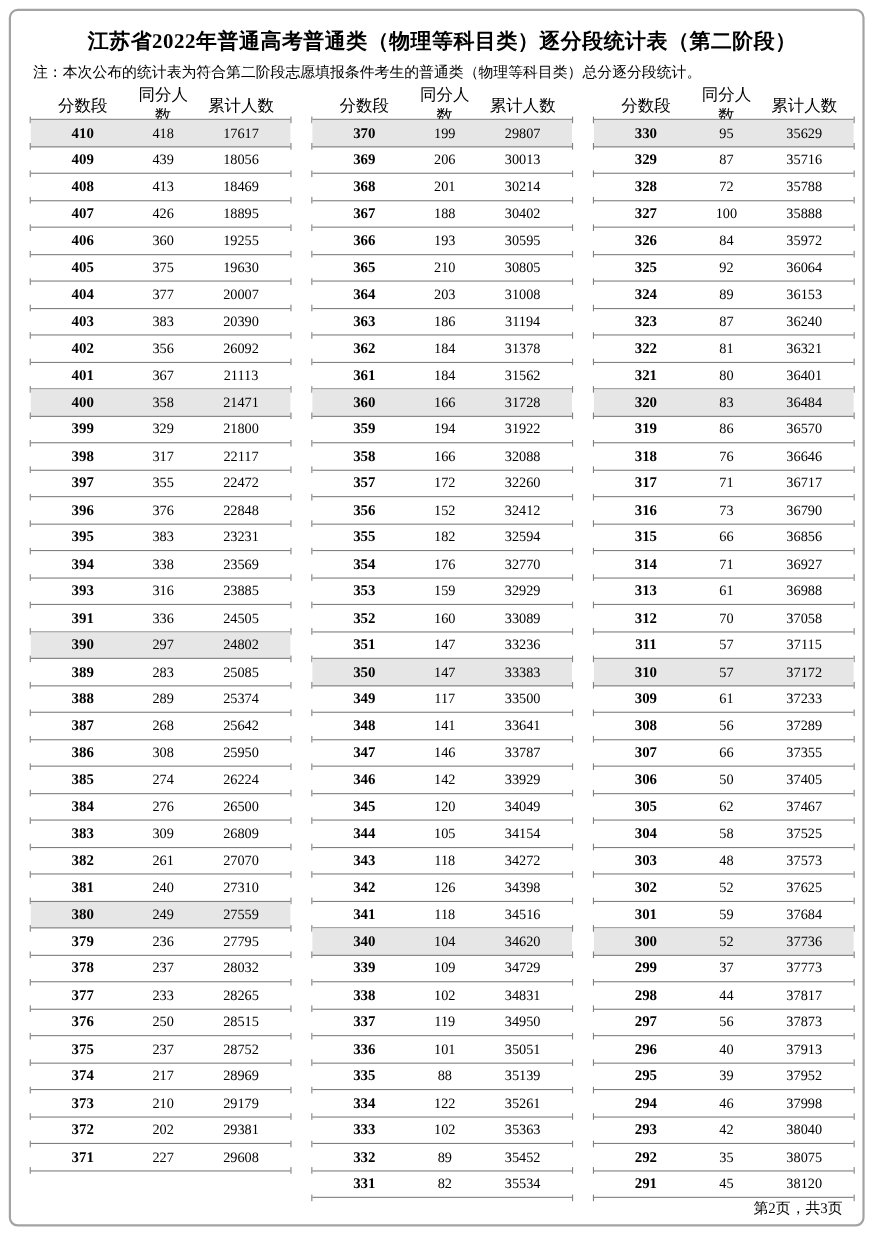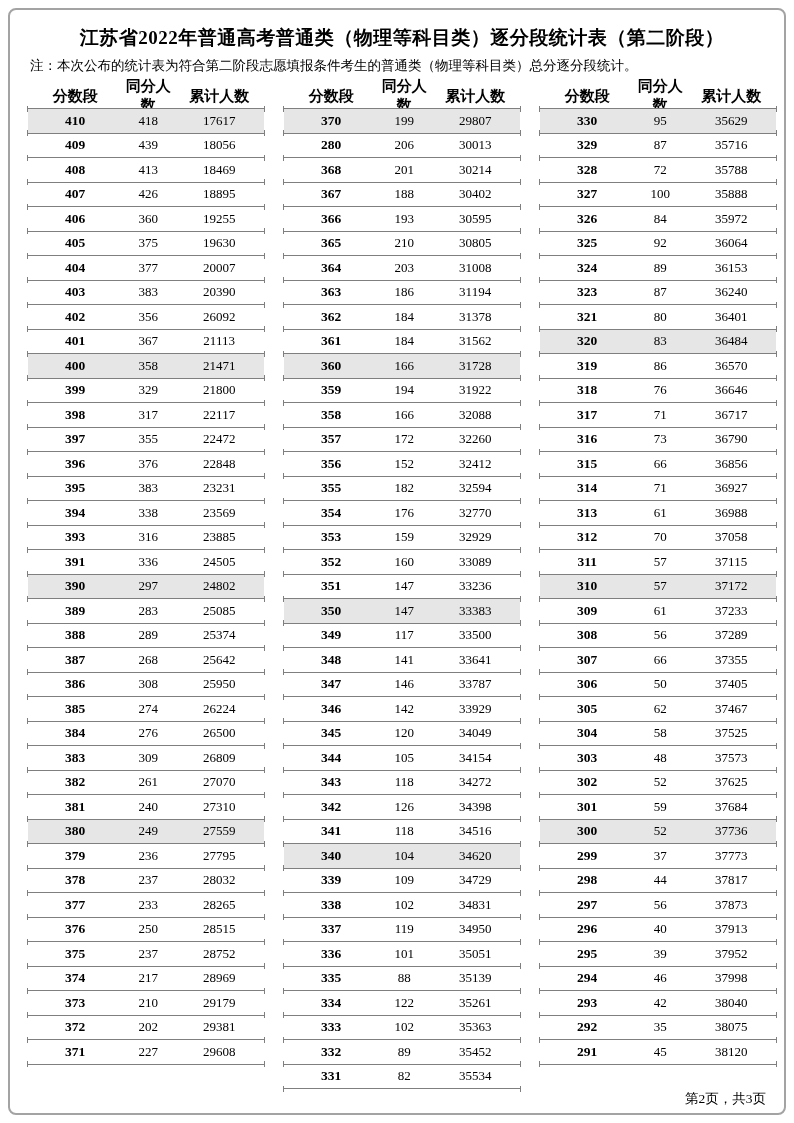--- a/index.html
+++ b/index.html
@@ -17,21 +17,21 @@
     position:absolute;top:25px;left:5px;width:100%;text-align:center;
     font-size:19px;font-weight:bold;letter-spacing:.5px;
   }
   .note{
     position:absolute;top:57px;left:30px;font-size:13.5px;white-space:nowrap;
   }
   .tables{
     position:absolute;top:84px;left:28px;display:flex;gap:20px;
   }
   .tcol{width:236px;}
-  .thead{display:flex;align-items:center;height:24px;font-weight:bold;font-size:15px;}
+  .thead{display:flex;align-items:center;height:24px;font-weight:normal;font-size:15px;}
   .thead span{display:block;text-align:center;}
   .hc1{width:40%;} .hc2{width:22%;} .hc3{width:38%;}
   .tbl{border-top:1px solid var(--grid,#7f7f7f);position:relative;}
   .tbl::before,.tbl::after{
     content:"";position:absolute;top:-3.5px;width:1px;height:6px;background:var(--grid,#7f7f7f);
   }
   .tbl::before{left:-1px;} .tbl::after{right:-1px;}
   .trow{
     display:flex;align-items:center;height:24.5px;box-sizing:border-box;
     border-bottom:1px solid var(--grid,#7f7f7f);position:relative;font-size:13px;
@@ -268,21 +268,21 @@
       <span class="hc2">同分人数</span>
       <span class="hc3">累计人数</span>
     </div>
     <div class="tbl tbody">
         <div class="trow shaded">
           <span class="c1">370</span>
           <span class="c2">199</span>
           <span class="c3">29807</span>
         </div>
         <div class="trow">
-          <span class="c1">280</span>
+          <span class="c1">369</span>
           <span class="c2">206</span>
           <span class="c3">30013</span>
         </div>
         <div class="trow">
           <span class="c1">368</span>
           <span class="c2">201</span>
           <span class="c3">30214</span>
         </div>
         <div class="trow">
           <span class="c1">367</span>
@@ -512,20 +512,25 @@
           <span class="c1">324</span>
           <span class="c2">89</span>
           <span class="c3">36153</span>
         </div>
         <div class="trow">
           <span class="c1">323</span>
           <span class="c2">87</span>
           <span class="c3">36240</span>
         </div>
         <div class="trow">
+          <span class="c1">322</span>
+          <span class="c2">81</span>
+          <span class="c3">36321</span>
+        </div>
+        <div class="trow">
           <span class="c1">321</span>
           <span class="c2">80</span>
           <span class="c3">36401</span>
         </div>
         <div class="trow shaded">
           <span class="c1">320</span>
           <span class="c2">83</span>
           <span class="c3">36484</span>
         </div>
         <div class="trow">

